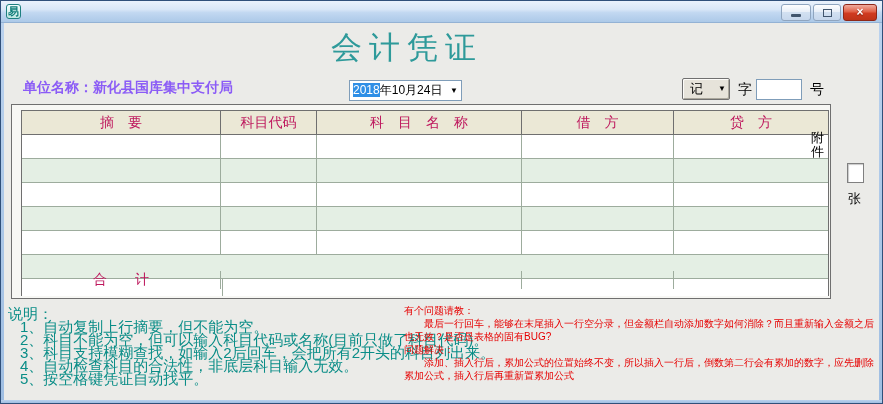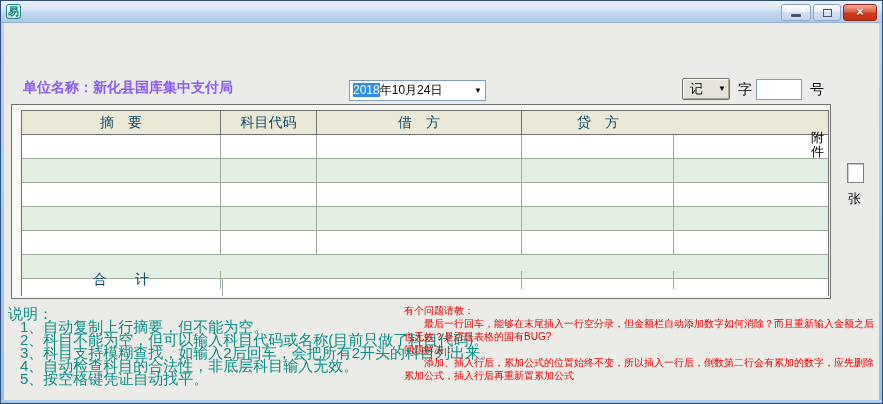--- a/index.html
+++ b/index.html
@@ -28,41 +28,41 @@
     text-shadow:0 1px 1px #7E1E10; }
   .frame { position:absolute; background:linear-gradient(#BAD2EE,#9FBEE2); z-index:4; }
   .frame.left  { left:0; top:22px; bottom:0; width:3px; }
   .frame.right { right:0; top:22px; bottom:0; width:3px; }
   .frame.bottom{ left:0; right:0; bottom:0; height:3px; }
 
   
   .page-title { position:absolute; left:330px; top:26px; font-family:"Liberation Serif","DejaVu Serif",serif;
     font-size:31px; font-weight:normal; color:#2E9A9A; letter-spacing:7px; }
   .unit { position:absolute; left:22px; top:78px; font-size:14px; color:#8b5cf6; font-weight:bold;font-family:Liberation Serif, serif; }
-  .datepicker { position:absolute; left:348px; top:79px; width:137px; height:21px;
+  .datepicker { position:absolute; left:348px; top:79px; width:113px; height:21px;
     background:#fff; border:1px solid #7F9DB9; font-size:12px; line-height:19px;
     padding-left:3px; color:#000; }
   .datepicker .sel { background:#2F8FE6; color:#fff; }
   .dd { position:absolute; right:3px; top:0; bottom:0; display:flex; align-items:center;
     font-size:8px; color:#000; }
   .combo { position:absolute; left:681px; top:77px; width:48px; height:22px;
     background:#E6E3DA; border:1px solid #707070; border-radius:2px;
     box-shadow:inset 1px 1px 0 #FDFCF9, inset -1px -1px 0 #ABA89D;
     font-size:13px; line-height:20px; padding-left:7px; }
   .lbl { position:absolute; font-size:14px; color:#000; }
   .lbl.zi { left:737px; top:80px; }
   .lbl.hao { left:809px; top:80px; }
   .num-input { position:absolute; left:755px; top:78px; width:46px; height:21px;
     background:#fff; border:1px solid #7F9DB9; font-size:13px; padding:0 3px; }
 
   
   .grid-wrap { position:absolute; left:10px; top:103px; width:820px; height:195px;
     border:1px solid #6F6F6F; background:#F7F7F4; }
   .grid { position:absolute; left:9px; top:5px; width:808px; border:1px solid #6F6F6F;
-    border-bottom:none; font-size:14px; color:#0c4a6e; }
+    border-bottom:none; font-size:14px; color:#be185d; }
   .grid-header { display:grid; grid-template-columns:199px 96px 205px 152px 1fr;
     background:#EBE8D6; border-bottom:1px solid #6F6F6F; height:24px; }
   .grid-header > div { border-right:1px solid #6F6F6F; display:flex; align-items:center;
     justify-content:center; }
   .grid-header > div:last-child { border-right:none; }
   .grid-row { display:grid; grid-template-columns:199px 96px 205px 152px 1fr;
     height:24px; background:#fff; border-bottom:1px solid #9DAC9D; }
   .grid-row:nth-child(even) { background:#E4EFE4; }
   .grid-row > div { border-right:1px solid #9DAC9D; }
   .grid-row > div:last-child { border-right:none; }
@@ -104,20 +104,21 @@
       </div>
       <div class="win-btn close">
         <span class="glyph-close">×</span>
       </div>
     </div>
   </div>
   <div class="frame left"></div>
   <div class="frame right"></div>
   <div class="frame bottom"></div>
 
+  <h1 class="page-title">会计凭证</h1>
 
   <div class="unit">
     <span>单位名称：</span><span>新化县国库集中支付局</span>
   </div>
 
   <div class="datepicker">
     <span class="sel">2018</span><span>年10月24日</span>
     <span class="dd">▼</span>
   </div>
 
@@ -127,20 +128,21 @@
   </div>
   <span class="lbl zi">字</span>
   <input class="num-input" value="" style="">
   <span class="lbl hao">号</span>
 
   <div class="grid-wrap">
     <div class="grid">
       <div class="grid-header">
         <div>摘　要</div>
         <div>科目代码</div>
+        <div>科　目　名　称</div>
         <div>借　方</div>
         <div>贷　方</div>
       </div>
       <div>
         <div class="grid-row">
           <div></div>
           <div></div>
           <div></div>
           <div></div>
           <div></div>

